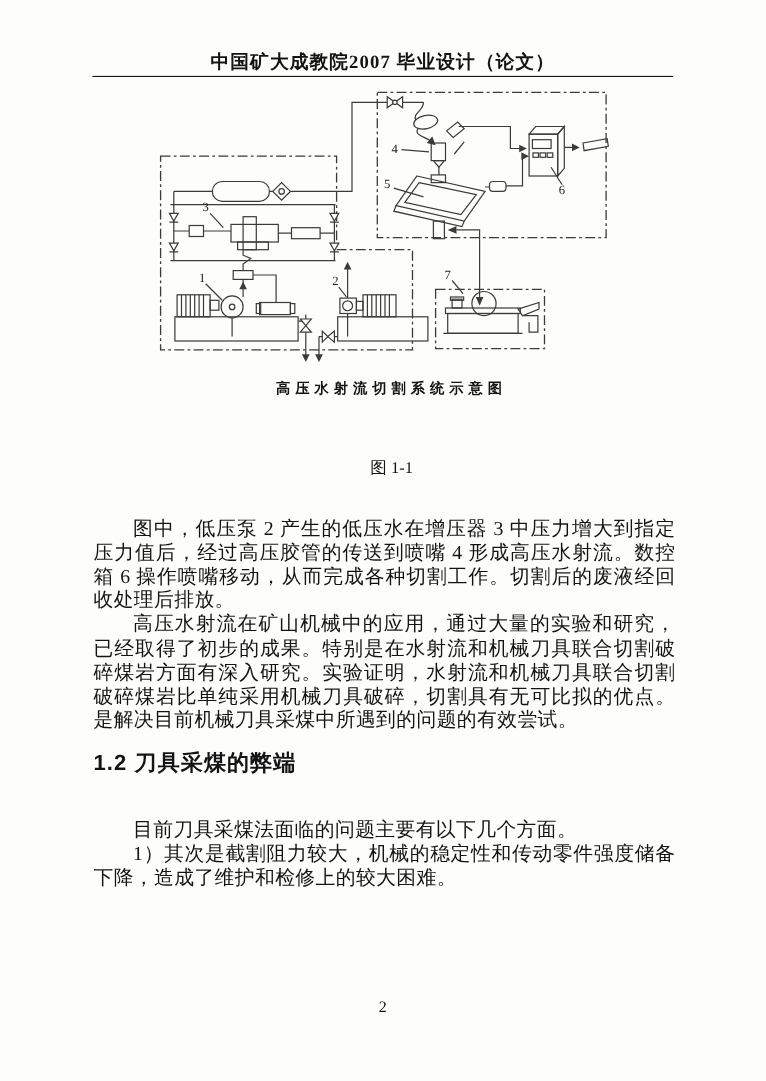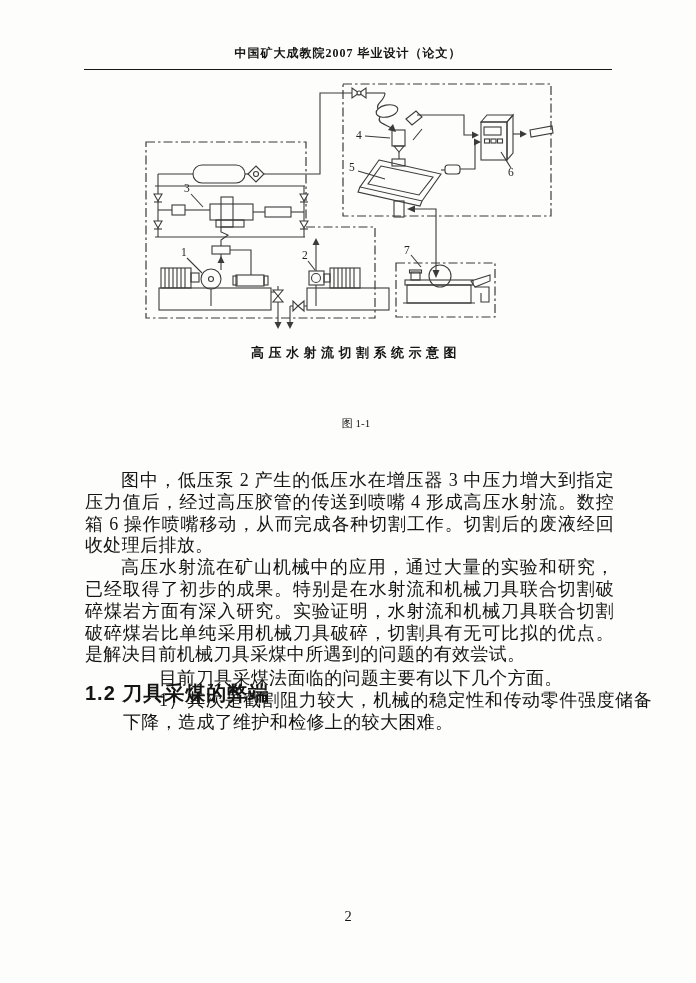--- a/index.html
+++ b/index.html
@@ -6,44 +6,44 @@
   .page {
     position:relative;
     width:696px; height:983px;
     background:#fdfdfc;
     font-family:"Liberation Serif","DejaVu Serif",serif;
     color:#141414;
     overflow:hidden;
   }
   .header-title {
     position:absolute; top:45px; left:0; width:100%;
-    text-align:center; font-size:12px; font-weight:600; letter-spacing:1px;
+    text-align:center; font-size:17px; font-weight:600; letter-spacing:1px;
   }
   .header-rule {
     position:absolute; top:69px; left:84px; width:528px;
     border-top:1.7px solid #161616;
   }
   .diagram-wrap { position:absolute; top:80px; left:123px; width:450px; height:265px; }
   .caption-title {
     position:absolute; top:344px; left:92px; width:528px;
     text-align:center; font-size:13px; font-weight:700; letter-spacing:4.5px;
   }
   .legend {
     position:absolute; top:363px; left:60px; width:592px;
     text-align:center; font-size:13px; font-weight:700; line-height:17px;
     letter-spacing:0.5px;
   }
   .fig-label {
     position:absolute; top:416px; left:92px; width:528px;
-    text-align:center; font-size:11px;
+    text-align:center; font-size:15px;
   }
   .body-block { position:absolute; left:85px; width:529px;
     font-size:18px; line-height:21.8px; text-align:justify; letter-spacing:0.35px; }
   .body-a { top:470px; }
-  .body-b { top:668px;margin-left:38px; }
+  .body-b { top:744px; }
   .body-block p { margin:0; text-indent:2em; }
   .section-heading {
     position:absolute; top:680px; left:85px;
     font-family:Liberation Sans, sans-serif;
     font-size:20px; font-weight:700; letter-spacing:1px;
   }
   .page-num {
     position:absolute; top:908px; left:0; width:100%;
     text-align:center; font-size:14.5px;
   }

